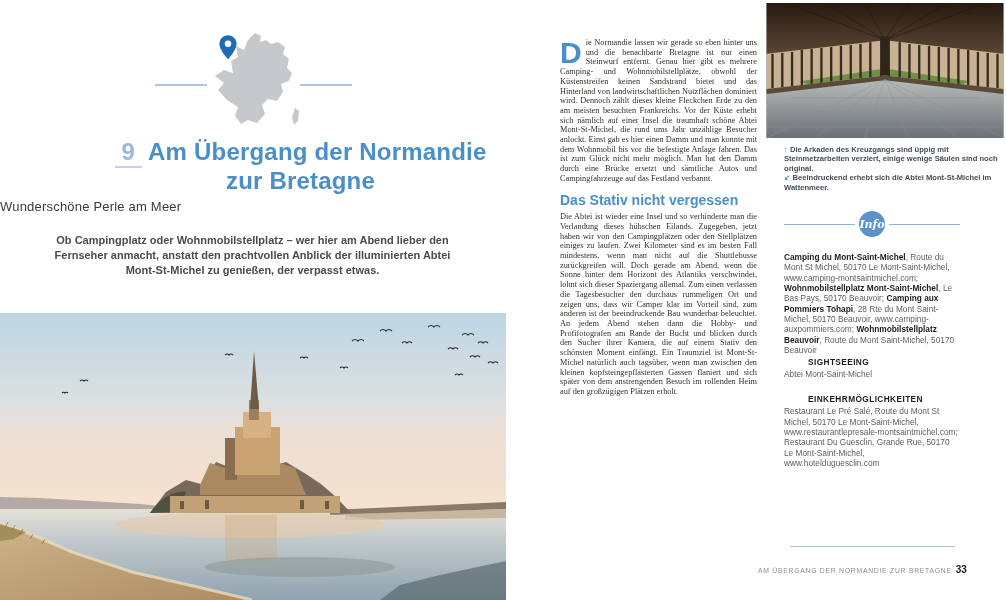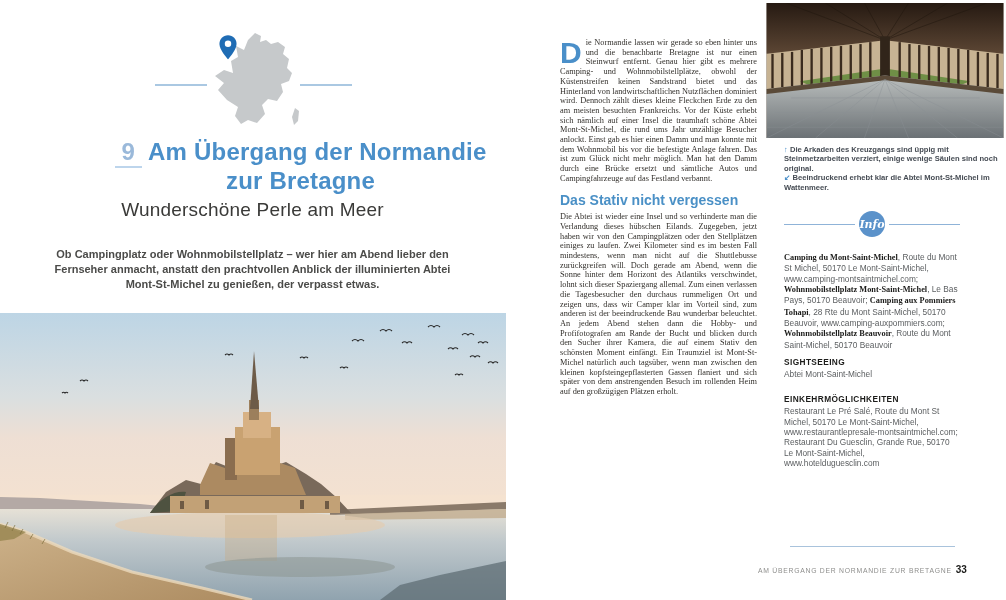--- a/index.html
+++ b/index.html
@@ -12,23 +12,23 @@
   .map-block { position:absolute; left:150px; top:28px; width:205px; height:108px; }
   .map-line { position:absolute; top:56px; width:52px; height:2px; background:#aac8e2; }
   .map-line.left { left:5px; }
   .map-line.right { right:3px; }
   .france-svg { position:absolute; left:62px; top:4px; }
   .pin-svg { position:absolute; left:69px; top:7px; }
 
   .title-block { position:absolute; left:0; top:137px; width:505px; text-align:center;
     color:#4a8fc9; font-weight:bold; font-size:24px; line-height:29px; letter-spacing:.2px;margin-left:48px; }
   .chapter-num { color:#9ab9da; border-bottom:2px solid #bdd5ec; padding:0 7px 1px 7px; margin-right:6px; }
-  .subtitle { position:absolute; left:0; top:199px; width:505px; text-align:center;
-    font-size:19px; color:#3a3a38; font-weight:400; letter-spacing:.2px; }
-  .intro { position:absolute; left:45px; top:247px; width:415px; text-align:center;
+  .subtitle { position:absolute; left:0; top:199px; width:505px; text-align:left;
+    font-size:13px; color:#3a3a38; font-weight:400; letter-spacing:.2px; }
+  .intro { position:absolute; left:45px; top:233px; width:415px; text-align:center;
     font-size:11px; line-height:14.8px; font-weight:bold; color:#4b4b49; }
 
   .main-photo { position:absolute; left:0; top:313px; width:506px; height:287px; overflow:hidden; }
 
   
   .article { position:absolute; left:560px; top:38px; width:197px;
     font-family:"Liberation Serif", serif; font-size:8.3px; line-height:9.7px;
     color:#33302c; text-align:justify; }
   .dropcap { float:left; font-family:"Liberation Sans", sans-serif; font-weight:bold;
     font-size:30px; line-height:25px; color:#4a8fc9; padding:2px 4px 0 0; }
@@ -44,22 +44,22 @@
   .badge-row { position:absolute; left:784px; top:210px; width:176px; height:28px;
     display:flex; align-items:center; }
   .badge-line { flex:1; height:1px; background:#8fb3d8; }
   .badge-circle { width:26px; height:26px; border-radius:50%; background:#5b92ca;
     display:flex; align-items:center; justify-content:center; margin:0 4px;
     color:#ffffff; font-family:"DejaVu Serif", serif; font-style:italic;
     font-weight:bold; font-size:11px; }
 
   .infocol { position:absolute; left:784px; width:176px;
     font-size:8.3px; line-height:10.35px; color:#5b5e60; }
-  .infocol .b { font-weight:bold; color:#1c1c1a;font-family:Liberation Serif, serif; }
-  .sec-head { font-size:8.3px; font-weight:bold; color:#1c1c1a; letter-spacing:.4px; margin-bottom:2px; }
+  .infocol .b { font-weight:bold; color:#1c1c1a; }
+  .sec-head { font-size:8.3px; font-weight:bold; color:#1c1c1a; letter-spacing:.4px; margin-bottom:2px;margin-left:24px; }
   .pos-camping { top:252px; }
   .pos-sight  { top:357px; }
   .pos-eat    { top:394px; }
   .pos-anreise{ top:472px; }
   .pos-tourist{ top:516px; }
 
   .footer-rule { position:absolute; left:790px; top:546px; width:165px; height:1px; background:#a9c3dc; }
   .footer { position:absolute; left:758px; top:564px; width:220px;
     display:flex; align-items:baseline; gap:4px; }
   .running-title { font-size:6.8px; letter-spacing:.75px; color:#8e8e8c; }
@@ -230,21 +230,21 @@
           <line x1="121" y1="78" x2="242" y2="138"></line>
         <line x1="25" y1="97" x2="218" y2="97"></line>
           <line x1="8" y1="112" x2="235" y2="112"></line>
         <line x1="0" y1="127" x2="242" y2="127"></line>
       </g>
     </svg>
   </div>
 
   <div class="caption">
     <span class="arr">↑</span><span> Die Arkaden des Kreuzgangs sind üppig mit Steinmetzarbeiten verziert, einige wenige Säulen sind noch original.</span><br>
-    <span class="arr">↙</span><span> Beeindruckend erhebt klar die Abtei Mont-St-Michel im Wattenmeer.</span>
+    <span class="arr">↙</span><span> Beeindruckend erhebt sich die Abtei Mont-St-Michel im Wattenmeer.</span>
   </div>
 
   <div class="badge-row">
     <div class="badge-line"></div>
     <div class="badge-circle">Info</div>
     <div class="badge-line"></div>
   </div>
 
   <div class="infocol pos-camping">
     <span class="b">Camping du Mont-Saint-Michel</span><span>, Route du Mont St Michel, 50170 Le Mont-Saint-Michel, www.camping-montsaintmichel.com; </span><span class="b">Wohnmobilstellplatz Mont-Saint-Michel</span><span>, Le Bas Pays, 50170 Beauvoir; </span><span class="b">Camping aux Pommiers Tohapi</span><span>, 28 Rte du Mont Saint-Michel, 50170 Beauvoir, www.camping-auxpommiers.com; </span><span class="b">Wohnmobilstellplatz Beauvoir</span><span>, Route du Mont Saint-Michel, 50170 Beauvoir</span>

